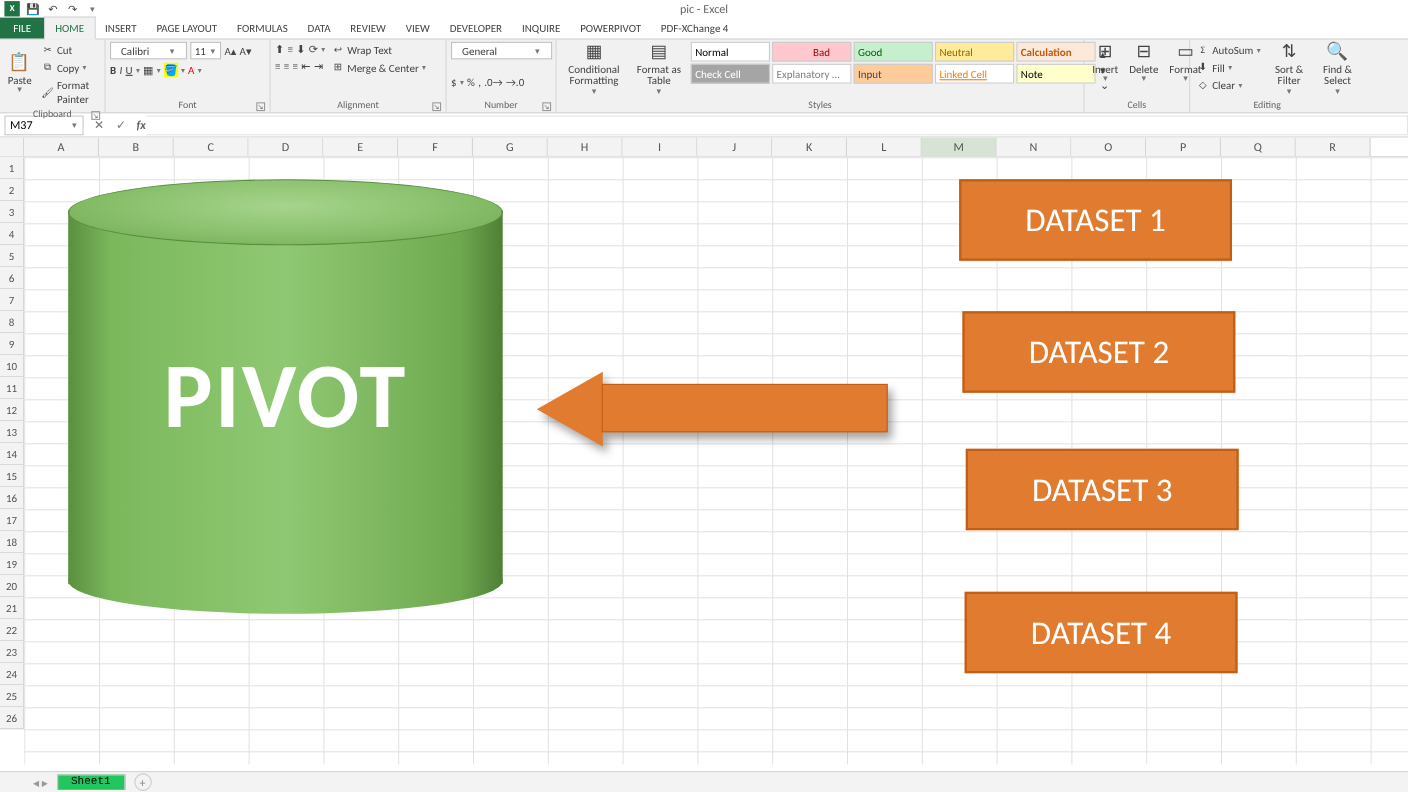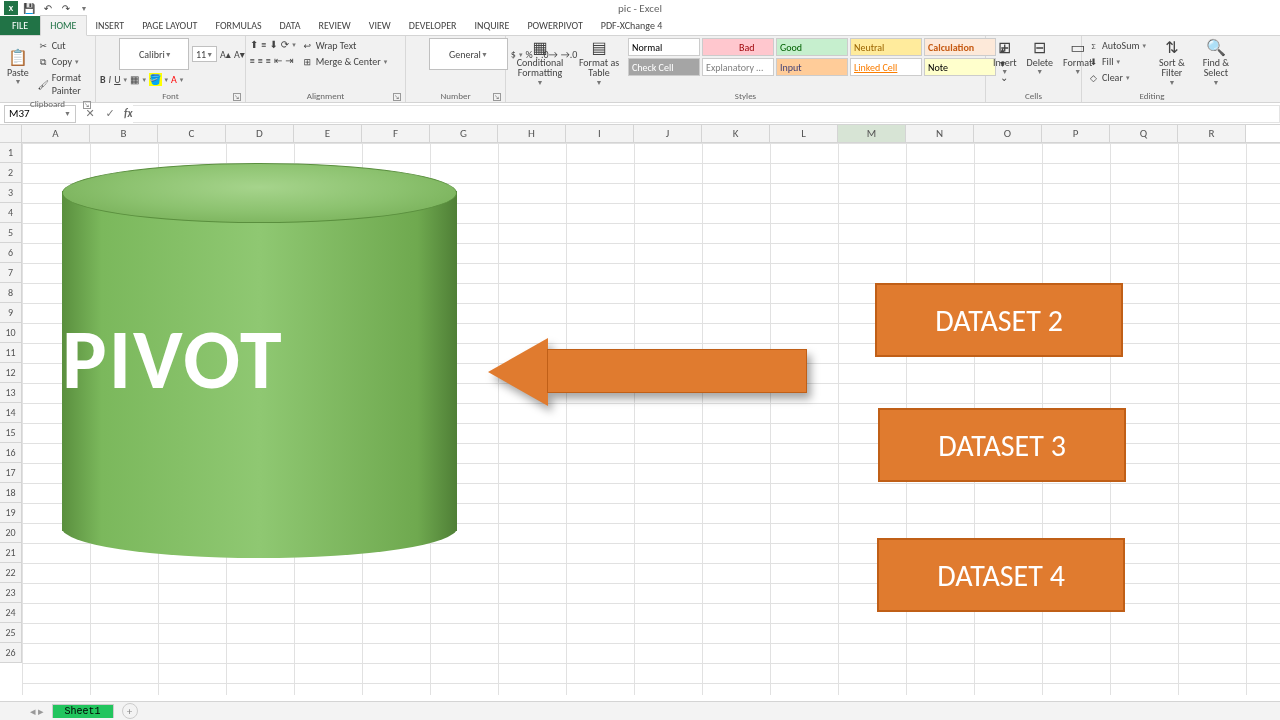--- a/index.html
+++ b/index.html
@@ -24,21 +24,21 @@
 .group-body { display: flex; gap: 4px; }
 .group-label { font-size: 9px; color: #666; text-align: center; padding-bottom: 1px; position: relative; }
 .dlaunch { position: absolute; right: 0; bottom: 1px; width: 8px; height: 8px; border: 1px solid #999; font-size: 6px; line-height:6px; text-align:center; }
 
 .vbtn { display: flex; flex-direction: column; align-items: center; justify-content: center; text-align: center; padding: 2px 3px; line-height: 1.05; }
 .vbtn .ic { font-size: 16px; margin-bottom: 1px; }
 .mini { display: flex; align-items: center; gap: 3px; padding: 1px 2px; }
 .mini .sq { width: 11px; height: 11px; display:inline-flex; align-items:center; justify-content:center; font-size:9px; }
 .col3 { display: flex; flex-direction: column; gap: 1px; }
 
-.fontname { width: 70px; height: 32px; border: 1px solid #c0c0c0; background:#fff; font-size:10px; padding:0 19px; display:flex; align-items:center; justify-content:space-between;margin-left:19px; }
+.fontname { width: 70px; height: 16px; border: 1px solid #c0c0c0; background:#fff; font-size:10px; padding:0 9px; display:flex; align-items:center; justify-content:space-between; }
 .fontsize { width: 28px; height: 16px; border: 1px solid #c0c0c0; background:#fff; font-size:10px; padding:0 3px; display:flex; align-items:center; justify-content:space-between; }
 .row { display: flex; gap: 3px; align-items: center; }
 
 .stylesgrid { display: grid; grid-template-columns: repeat(5, 72px); grid-auto-rows: 18px; gap: 2px; }
 .stylecell { border: 1px solid #ccc; font-size: 10px; padding: 1px 3px; display: flex; align-items: center; overflow: hidden; white-space: nowrap; }
 
 
 .fbar { height: 22px; border-bottom: 1px solid #d4d4d4; display: flex; align-items: center; font-size: 11px; }
 .namebox { width: 72px; height: 18px; border: 1px solid #c8c8c8; margin: 0 4px; padding: 0 4px; display: flex; align-items: center; justify-content: space-between; background:#fff; }
 .fx-btn { width: 20px; text-align:center; color:#777; }
@@ -56,21 +56,21 @@
 .rh { height: 20px; border-bottom: 1px solid #d4d4d4; border-right: 1px solid #d4d4d4; background:#f3f3f3; font-size: 10px; color:#555; display:flex; align-items:center; justify-content:center; }
 .cells { position: absolute; left: 22px; top: 0; right: 0; }
 .cellgrid { background-image: linear-gradient(to right, #e1e1e1 1px, transparent 1px), linear-gradient(to bottom, #e1e1e1 1px, transparent 1px); background-size: 68px 20px; width: 1258px; height: 556px; }
 
 
 .shapes { position: absolute; left: 22px; top: 18px; width: 1258px; height: 552px; pointer-events: none; }
 .cylinder { position: absolute; left: 40px; top: 20px; width: 395px; height: 395px; }
 .cyl-body { position: absolute; left: 0; top: 28px; width: 395px; height: 340px; background: linear-gradient(90deg, #5a8f3e 0%, #7bb85c 10%, #8fc872 50%, #6fa94f 90%, #4f7f36 100%); }
 .cyl-top { position: absolute; left: 0; top: 0; width: 395px; height: 60px; border-radius: 50%; background: radial-gradient(ellipse at 50% 40%, #a6d48c 0%, #8cc26f 50%, #6fa84f 100%); border: 1px solid #5a8f3e; }
 .cyl-bot { position: absolute; left: 0; bottom: 0; width: 395px; height: 60px; border-radius: 50%; background: linear-gradient(90deg, #5a8f3e 0%, #7bb85c 10%, #8fc872 50%, #6fa94f 90%, #4f7f36 100%); }
-.cyl-label { position: absolute; left: 0; top: 145px; width: 100%; text-align: left; font-size: 84px; font-weight: bold; color: #fff; letter-spacing: 2px; font-family: Calibri, Arial, sans-serif; }
+.cyl-label { position: absolute; left: 0; top: 145px; width: 100%; text-align: center; font-size: 84px; font-weight: bold; color: #fff; letter-spacing: 2px; font-family: Calibri, Arial, sans-serif; }
 
 .arrow-wrap { position: absolute; left: 470px; top: 195px; filter: drop-shadow(4px 6px 4px rgba(0,0,0,0.35)); }
 .arrow-body { width: 260px; height: 44px; background: #e07b2f; border: 1px solid #c05f17; position: absolute; left: 55px; top: 11px; }
 .arrow-head { width: 0; height: 0; border-top: 34px solid transparent; border-bottom: 34px solid transparent; border-right: 60px solid #e07b2f; position: absolute; left: -4px; top: 0; }
 .arrow-head::after { content:''; position:absolute; left:0; top:-34px; width:0; height:0; }
 
 .ds-box { position: absolute; width: 248px; height: 74px; background: #e07b2f; border: 2px solid #c05f17; display: flex; align-items: center; justify-content: center; font-size: 30px; color: #fff; font-family: Calibri, Arial, sans-serif; pointer-events: auto; }
 
 
 .sheetrow { position: absolute; left: 0; bottom: 0; height: 19px; width: 100%; background: #f3f3f3; border-top: 1px solid #d4d4d4; display:flex; align-items:center; font-size:11px; padding-left: 30px; gap: 8px; }
@@ -194,21 +194,21 @@
             <span class="sq">⊞</span>
             <span>Merge &amp; Center</span>
             <span class="dd">▾</span>
           </div>
       </div>
     </div>
     <div class="group-label"><span>Alignment</span><span class="dlaunch">↘</span></div>
   </div>
 
   <div class="group" style="width:100px">
-    <div class="group-body" style="flex-direction:row; gap:3px">
+    <div class="group-body" style="flex-direction:column; gap:14px">
       <div class="fontname" style="width:92px">
           <span>General</span>
           <span class="dd">▼</span>
         </div>
       <div class="row">
         <span class="sq">$</span>
           <span class="dd">▾</span>
         <span class="sq">%</span>
         <span class="sq">,</span>
         <span class="sq">.0→</span>
@@ -377,20 +377,21 @@
     <div class="cylinder">
       <div class="cyl-bot"></div>
       <div class="cyl-body"></div>
       <div class="cyl-top"></div>
       <div class="cyl-label">PIVOT</div>
     </div>
     <div class="arrow-wrap" style="width:320px; height:68px;">
       <div class="arrow-head"></div>
       <div class="arrow-body"></div>
     </div>
+    <div class="ds-box" style="left:850px; top:20px">DATASET 1</div>
     <div class="ds-box" style="left:853px; top:140px">DATASET 2</div>
     <div class="ds-box" style="left:856px; top:265px">DATASET 3</div>
     <div class="ds-box" style="left:855px; top:395px">DATASET 4</div>
   </div>
 </div>
 
 <div class="sheetrow">
   <div class="sheetnav">◂ ▸</div>
   <div class="sheettab">Sheet1</div>
   <div class="plus-sheet">+</div>

